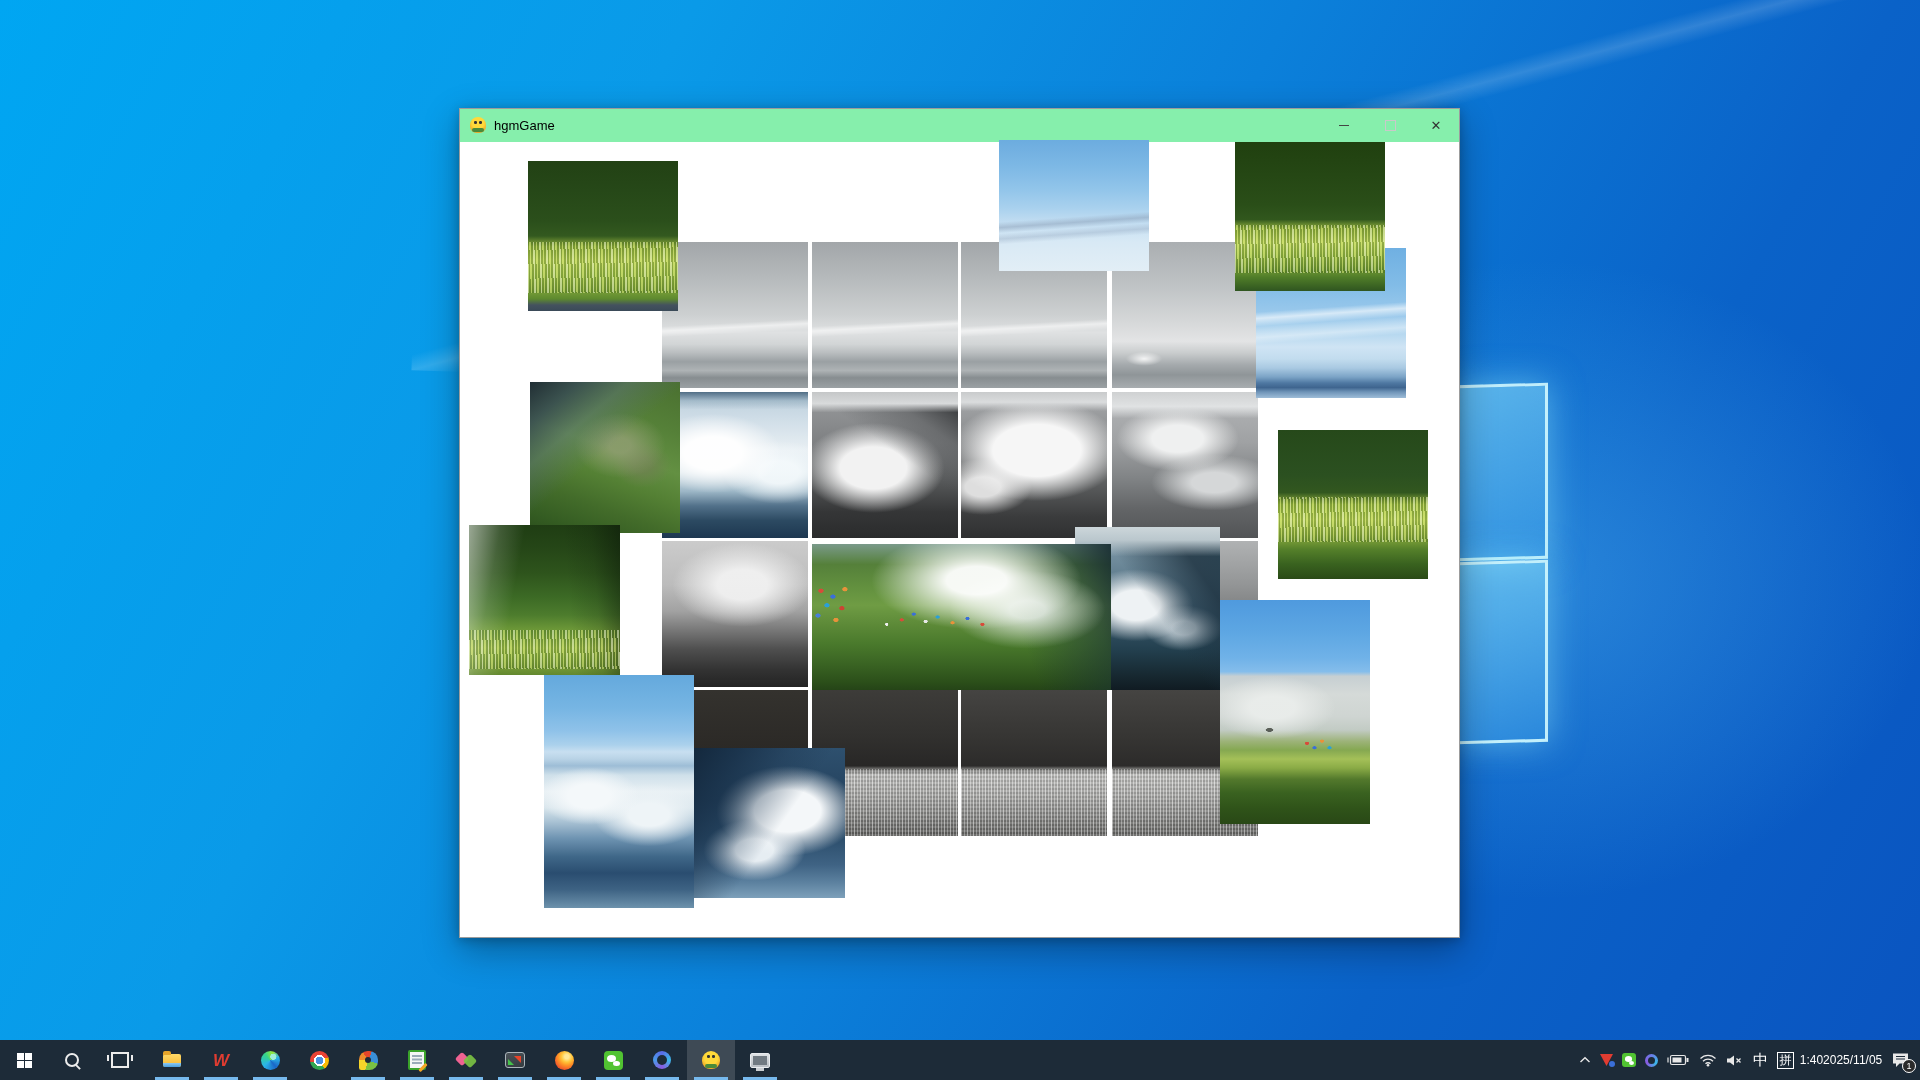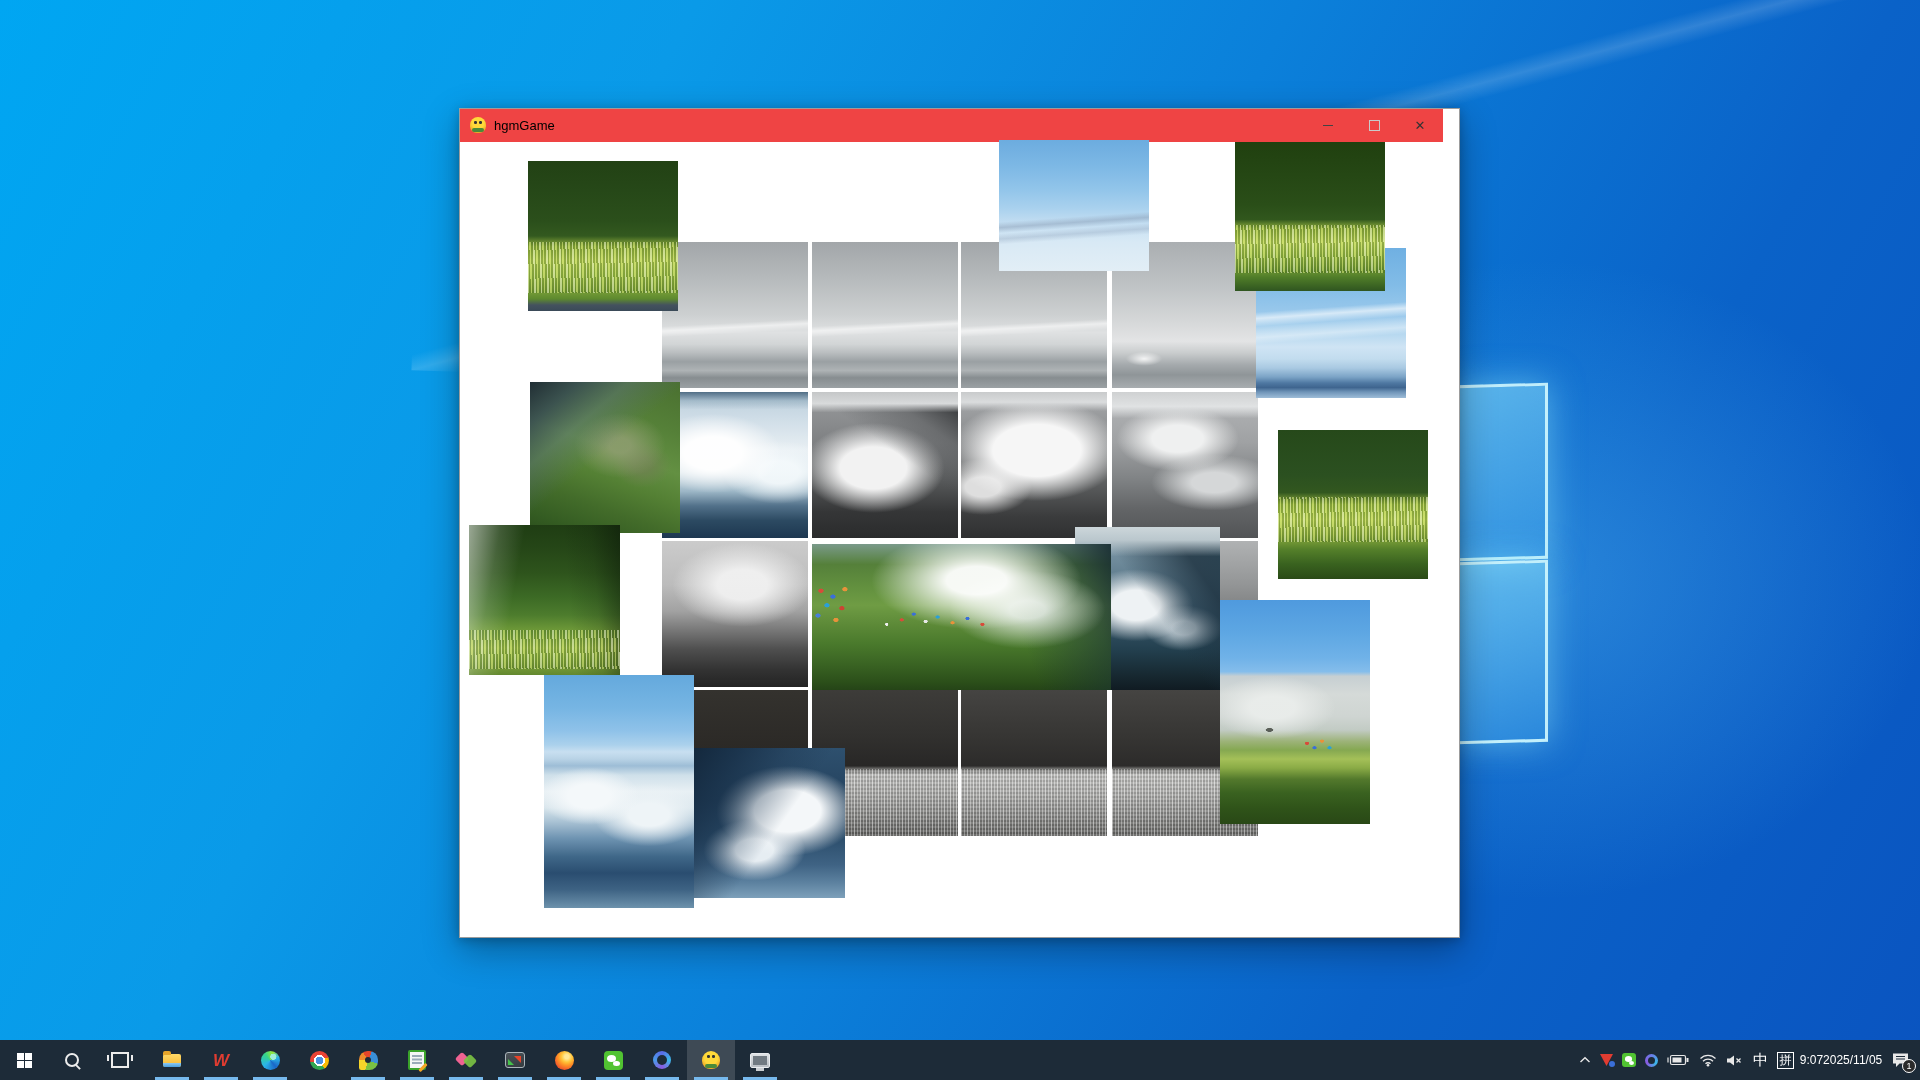--- a/index.html
+++ b/index.html
@@ -15,21 +15,21 @@
     background:radial-gradient(closest-side,rgba(90,190,245,.38),rgba(90,190,245,0));}
   .pane{position:absolute;border:3px solid rgba(205,245,253,.92);
     background:linear-gradient(160deg,rgba(135,220,250,.60),rgba(70,170,238,.38));
     box-shadow:0 0 34px rgba(140,225,250,.55);transform:skewY(-1.5deg);}
   .pane-top{left:1456px;top:384px;width:86px;height:170px;}
   .pane-bottom{left:1456px;top:561px;width:86px;height:176px;}
   
   .window{position:absolute;left:459px;top:108px;width:1001px;height:830px;background:#fff;
     border:1px solid #9c9c9c;box-sizing:border-box;z-index:10;
     box-shadow:0 12px 34px rgba(0,0,0,.32),0 2px 10px rgba(0,0,0,.22);}
-  .titlebar{position:absolute;left:0;top:0;right:16px;height:33px;background:#ef4444;text-decoration:underline;}
+  .titlebar{position:absolute;left:0;top:0;right:0;height:33px;background:#86efac;text-decoration:underline;}
   .app-ico{position:absolute;left:10px;top:8px;width:16px;height:16px;border-radius:50% 50% 42% 42%;
     background:radial-gradient(circle at 50% 35%,#ffd93a 0 45%,#f0b02a 72%,#b8842a 100%);}
   .app-ico::before{content:"";position:absolute;left:4px;top:4px;width:2.5px;height:2.5px;border-radius:50%;
     background:#333;box-shadow:5px 0 0 #333;}
   .app-ico::after{content:"";position:absolute;left:2px;bottom:1px;width:12px;height:4px;border-radius:2px;
     background:#4a8a3a;}
   .title-text{position:absolute;left:34px;top:0;height:33px;line-height:33px;font-size:13px;color:#000;}
   .winbtn{position:absolute;top:0;width:46px;height:33px;display:flex;align-items:center;justify-content:center;}
   .btn-min{right:92px;} .btn-max{right:46px;} .btn-close{right:0;}
   .glyph-min{width:10px;height:1px;background:#444;}
@@ -364,21 +364,21 @@
       </span>
       <span class="tray-item">
         <svg width="18" height="13">
             <polygon points="1,4.5 4,4.5 8,1.5 8,11.5 4,8.5 1,8.5" fill="#e8e8e8"></polygon>
             <path d="M10.5 4.5 l4 4 M14.5 4.5 l-4 4" stroke="#e8e8e8" stroke-width="1.3"></path>
           </svg>
       </span>
       <span class="tray-item tr-text">中</span>
       <span class="tray-item tr-pinyin">拼</span>
       <span class="tray-item tr-clock">
-        <span>9:07</span>
+        <span>1:40</span>
           <br>
         <span>2025/11/05</span>
       </span>
       <span class="tray-item tr-notif">
         <svg width="20" height="17">
             <path d="M2 1.5 h15 v10 h-8.5 l-3.5 3.5 v-3.5 h-3 z" fill="#e8e8e8"></path>
             <path d="M5 4.5 h9 M5 7 h9" stroke="#1d2b38" stroke-width="1.2"></path>
           </svg>
         <span class="badge">1</span>
       </span>

